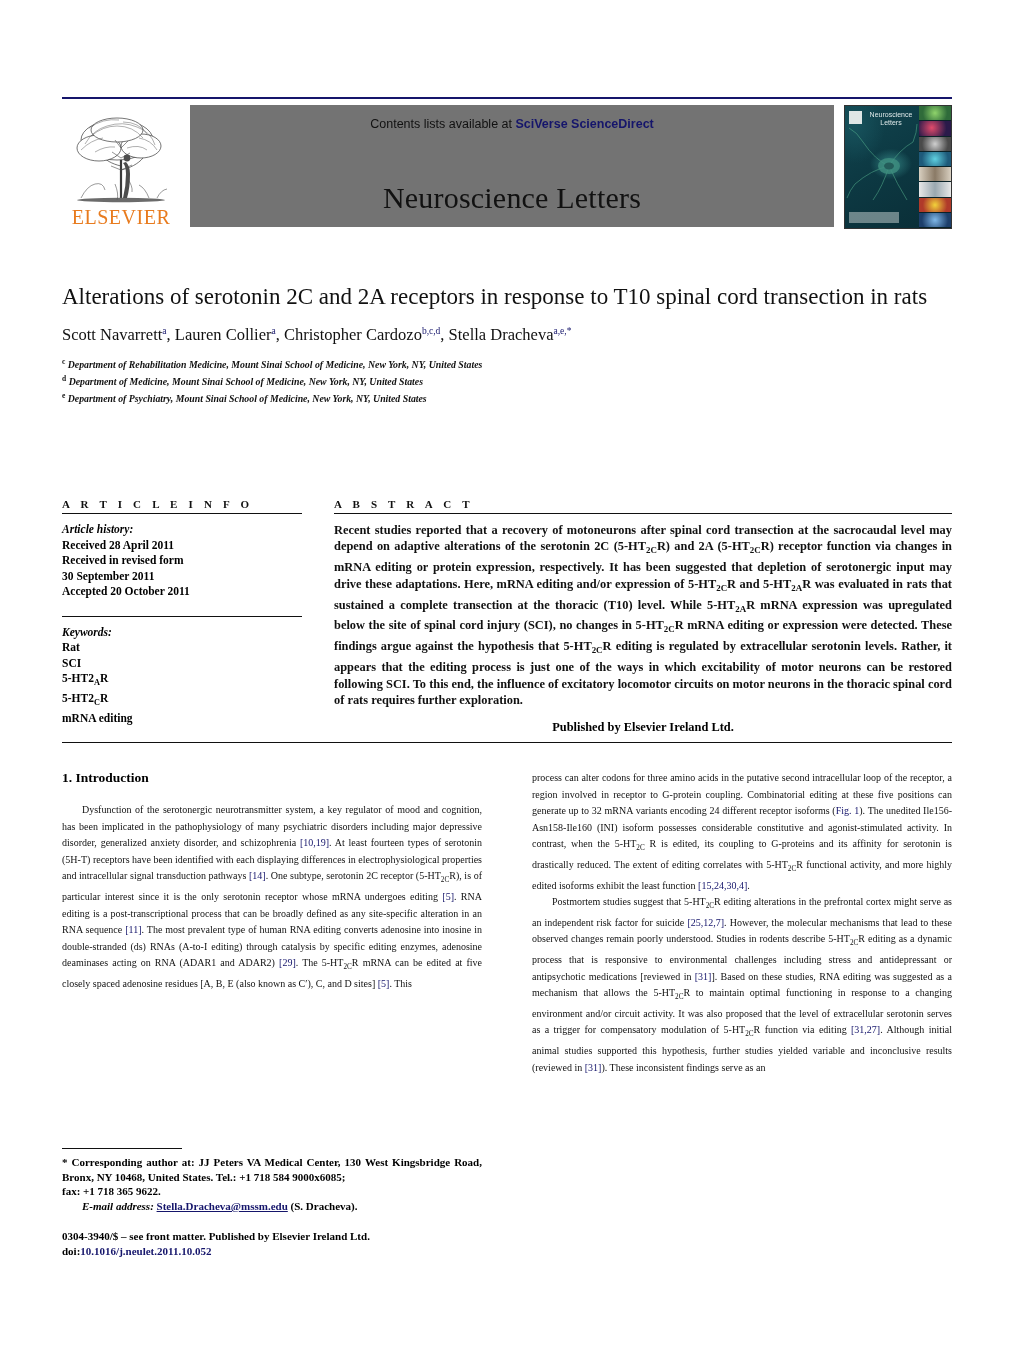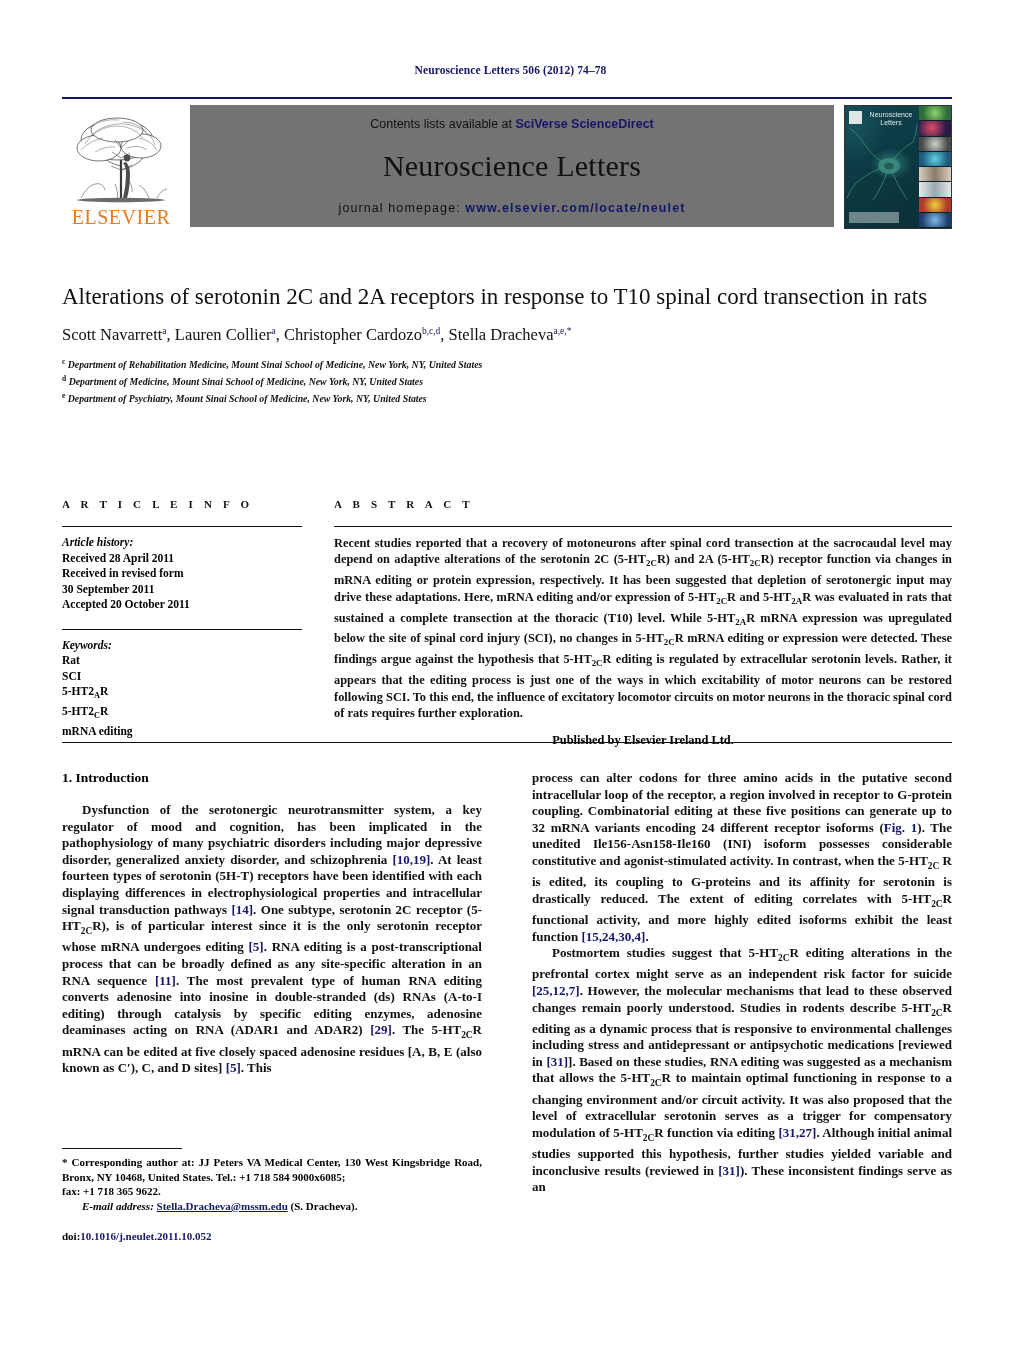--- a/index.html
+++ b/index.html
@@ -205,21 +205,21 @@
     display: flex;
   }
   .col-info { width: 240px; flex: 0 0 240px; }
   .col-abstract { flex: 1 1 auto; margin-left: 32px; }
   .sec-head {
     font-family: "Liberation Serif", serif;
     font-weight: bold;
     font-size: 11px;
     letter-spacing: 4.2px;
     color: #111111;
-    margin-bottom: 16px;
+    margin-bottom: 3px;
   }
   .hr-thick { border-top: 1.6px solid #111; margin: 0 0 8px 0; }
   .hr-thick.second { margin-top: 16px; }
   .info-label {
     font-style: italic;
     font-weight: bold;
     font-size: 11.5px;
     line-height: 15.5px;
   }
   .info-line {
@@ -259,24 +259,24 @@
     column-gap: 50px;
   }
   .bcol { width: 420px; flex: 0 0 420px; }
   h2.section-title {
     font-family: "Liberation Serif", serif;
     font-size: 13.5px;
     font-weight: bold;
     margin: 0 0 16px 0;
   }
   .body-text {
-    font-size: 13px;
+    font-size: 10px;
     line-height: 16.6px;
     text-align: justify;
-    font-weight: bold;
+    font-weight: normal;
     color: #111;
     margin: 0;
   }
   .body-text p { margin: 0; }
   .body-text p.indent { text-indent: 20px; }
   .ref { color: #15156b; }
   .lnk { color: #15156b; text-decoration: none; }
   .lnk-u { color: #15156b; text-decoration: underline; }
 
   
@@ -308,21 +308,20 @@
     font-weight: bold;
   }
   sub { font-size: 0.72em; }
   sup { font-size: 0.72em; }
 </style>
 </head>
 <body>
 
 <div class="page">
 
-  <div class="running-head">Neuroscience Letters 506 (2012) 74–78</div>
 
   <div class="masthead">
     <div class="masthead-rule"></div>
     <div class="masthead-body">
 
       <div class="elsevier-logo">
         <svg class="elsevier-tree" viewBox="0 0 112 92">
           <g stroke="#3a3a3a" stroke-width="0.7" fill="none">
             <path d="M56 86 L56 34" stroke-width="2.2"></path>
             <path d="M56 46 C48 42 42 36 40 30"></path>
@@ -363,23 +362,20 @@
           </g>
         </svg>
         <div class="elsevier-word">ELSEVIER</div>
       </div>
 
       <div class="masthead-center">
         <div class="contents-line">
           <span>Contents lists available at </span><span class="brand">SciVerse ScienceDirect</span>
         </div>
         <div class="journal-title">Neuroscience Letters</div>
-        <div class="homepage-line">
-          <span>journal homepage: </span><span class="url">www.elsevier.com/locate/neulet</span>
-        </div>
       </div>
 
       <div class="cover-thumb">
         <div class="cover-main"></div>
         <svg class="cover-neuron" viewBox="0 0 74 122">
           <g stroke="#57b38f" stroke-width="0.7" fill="none" opacity="0.75">
             <path d="M44 60 q-14 -6 -26 -24"></path>
             <path d="M44 60 q-18 4 -34 18"></path>
             <path d="M44 60 q10 -16 24 -24"></path>
             <path d="M44 60 q8 18 18 34"></path>
@@ -470,16 +466,17 @@
     <div class="footnote-rule"></div>
     <div class="footnote-text"><span>*</span> Corresponding author at: JJ Peters VA Medical Center, 130 West Kingsbridge Road, Bronx, NY 10468, United States. Tel.: +1 718 584 9000x6085;<br>fax: +1 718 365 9622.</div>
     <div class="footnote-text" style="text-indent:20px;">
       <span class="em">E-mail address:</span>
       <span class="lnk-u">Stella.Dracheva@mssm.edu</span>
       <span>(S. Dracheva).</span>
     </div>
   </div>
 
   <div class="imprint">
+    <div>0304-3940/$ – see front matter. Published by Elsevier Ireland Ltd.</div>
     <div><span>doi:</span><span class="lnk">10.1016/j.neulet.2011.10.052</span></div>
   </div>
 
 </div>
 
 </body></html>

